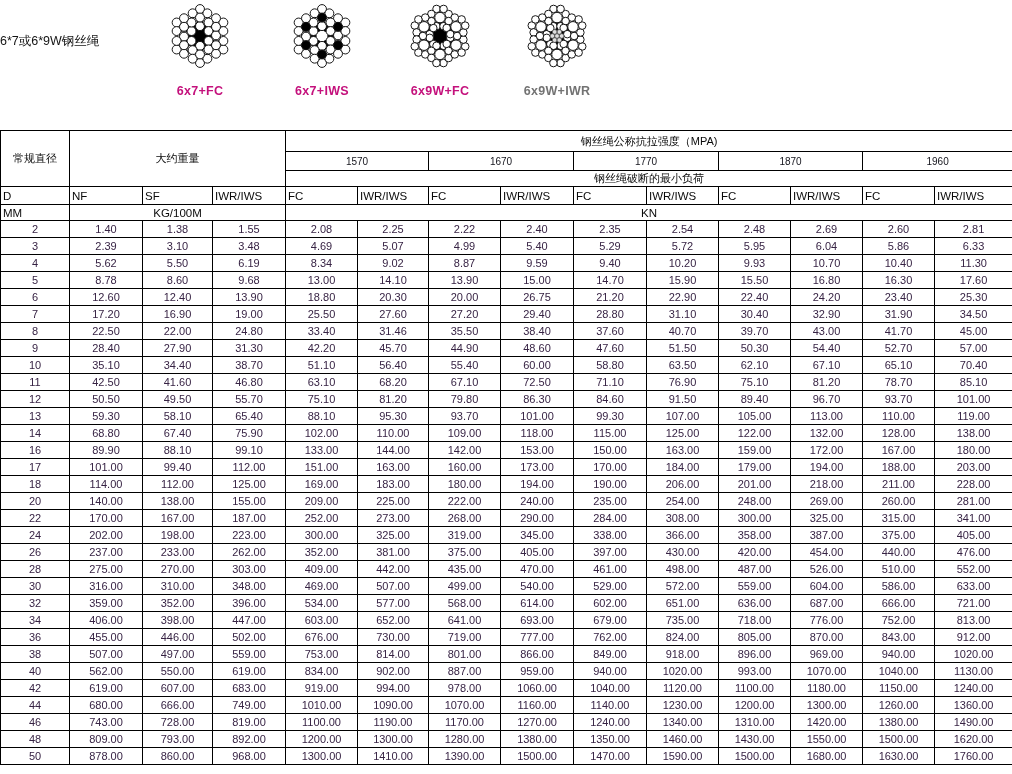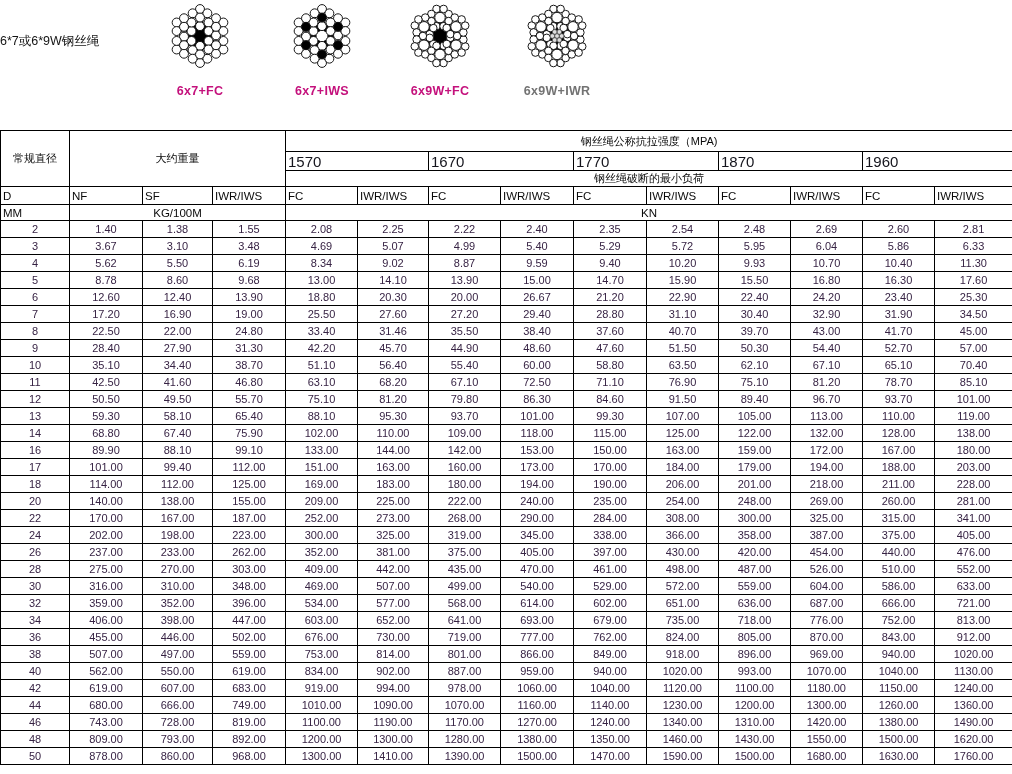--- a/index.html
+++ b/index.html
@@ -11,21 +11,21 @@
   .side-label{position:absolute;left:0;top:33px;font-size:12.5px;color:#141414;white-space:nowrap;}
   .rope{position:absolute;top:4px;width:120px;text-align:center;}
   .rope .diagram{display:block;margin:0 auto;}
   .rope .rlabel{display:block;margin-top:16px;font-size:12.5px;font-weight:bold;letter-spacing:.3px;}
   .rope-0{left:140px}.rope-1{left:262px}.rope-2{left:380px}.rope-3{left:497px}
 
   
   table{border-collapse:collapse;table-layout:fixed;width:1012px;}
   td{border:1px solid #000;padding:0 2px;overflow:hidden;white-space:nowrap;}
   .ch{font-size:11px;text-align:center;color:#0a0a0a;}
-  .grade{font-size:15px;color:#14141c;}
+  .grade{font-size:10px;text-align:center;color:#14141c;}
   .lbl{font-size:11.5px;text-align:left;color:#0a0a0a;}
   .unit{font-size:11.5px;color:#0a0a0a;margin-top:46px;}
   .unit-c{text-align:center;}
   .num{font-size:11px;text-align:center;color:#372344;}
   tr.hr1 td{height:20px}
   tr.hr2 td{height:18px}
   tr.hr3 td{height:15px}
   tr.hr4 td{height:17px}
   tr.hr5 td{height:15px}
   tbody.data td{height:16px;}
@@ -352,21 +352,21 @@
         <td class="num">2.40</td>
         <td class="num">2.35</td>
         <td class="num">2.54</td>
         <td class="num">2.48</td>
         <td class="num">2.69</td>
         <td class="num">2.60</td>
         <td class="num">2.81</td>
       </tr>
       <tr>
         <td class="num">3</td>
-        <td class="num">3.67</td>
+        <td class="num">2.39</td>
         <td class="num">3.10</td>
         <td class="num">3.48</td>
         <td class="num">4.69</td>
         <td class="num">5.07</td>
         <td class="num">4.99</td>
         <td class="num">5.40</td>
         <td class="num">5.29</td>
         <td class="num">5.72</td>
         <td class="num">5.95</td>
         <td class="num">6.04</td>
@@ -406,21 +406,21 @@
         <td class="num">17.60</td>
       </tr>
       <tr>
         <td class="num">6</td>
         <td class="num">12.60</td>
         <td class="num">12.40</td>
         <td class="num">13.90</td>
         <td class="num">18.80</td>
         <td class="num">20.30</td>
         <td class="num">20.00</td>
-        <td class="num">26.67</td>
+        <td class="num">26.75</td>
         <td class="num">21.20</td>
         <td class="num">22.90</td>
         <td class="num">22.40</td>
         <td class="num">24.20</td>
         <td class="num">23.40</td>
         <td class="num">25.30</td>
       </tr>
       <tr>
         <td class="num">7</td>
         <td class="num">17.20</td>

